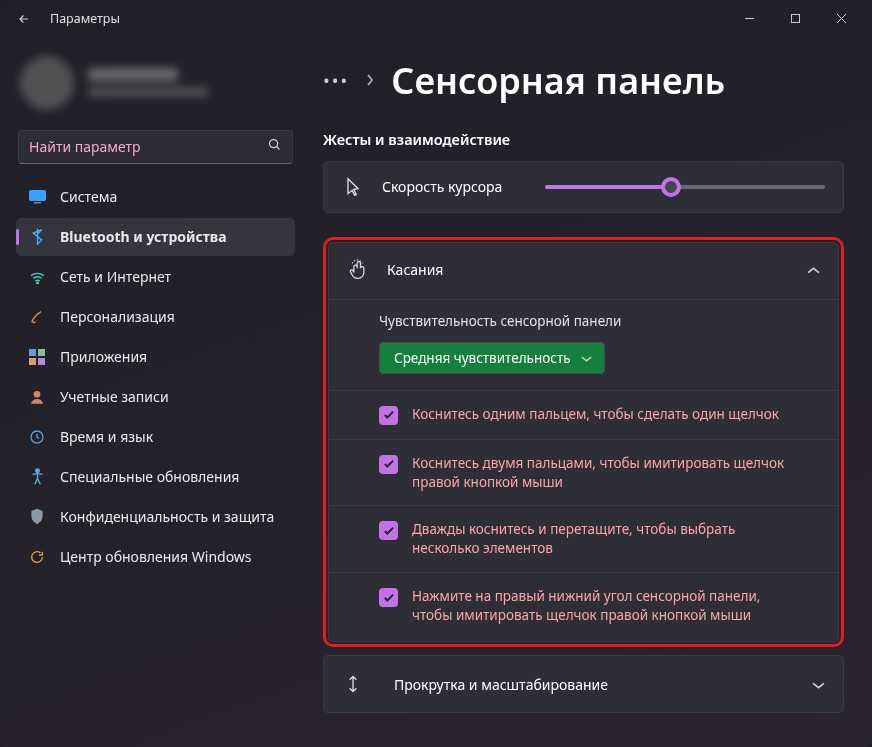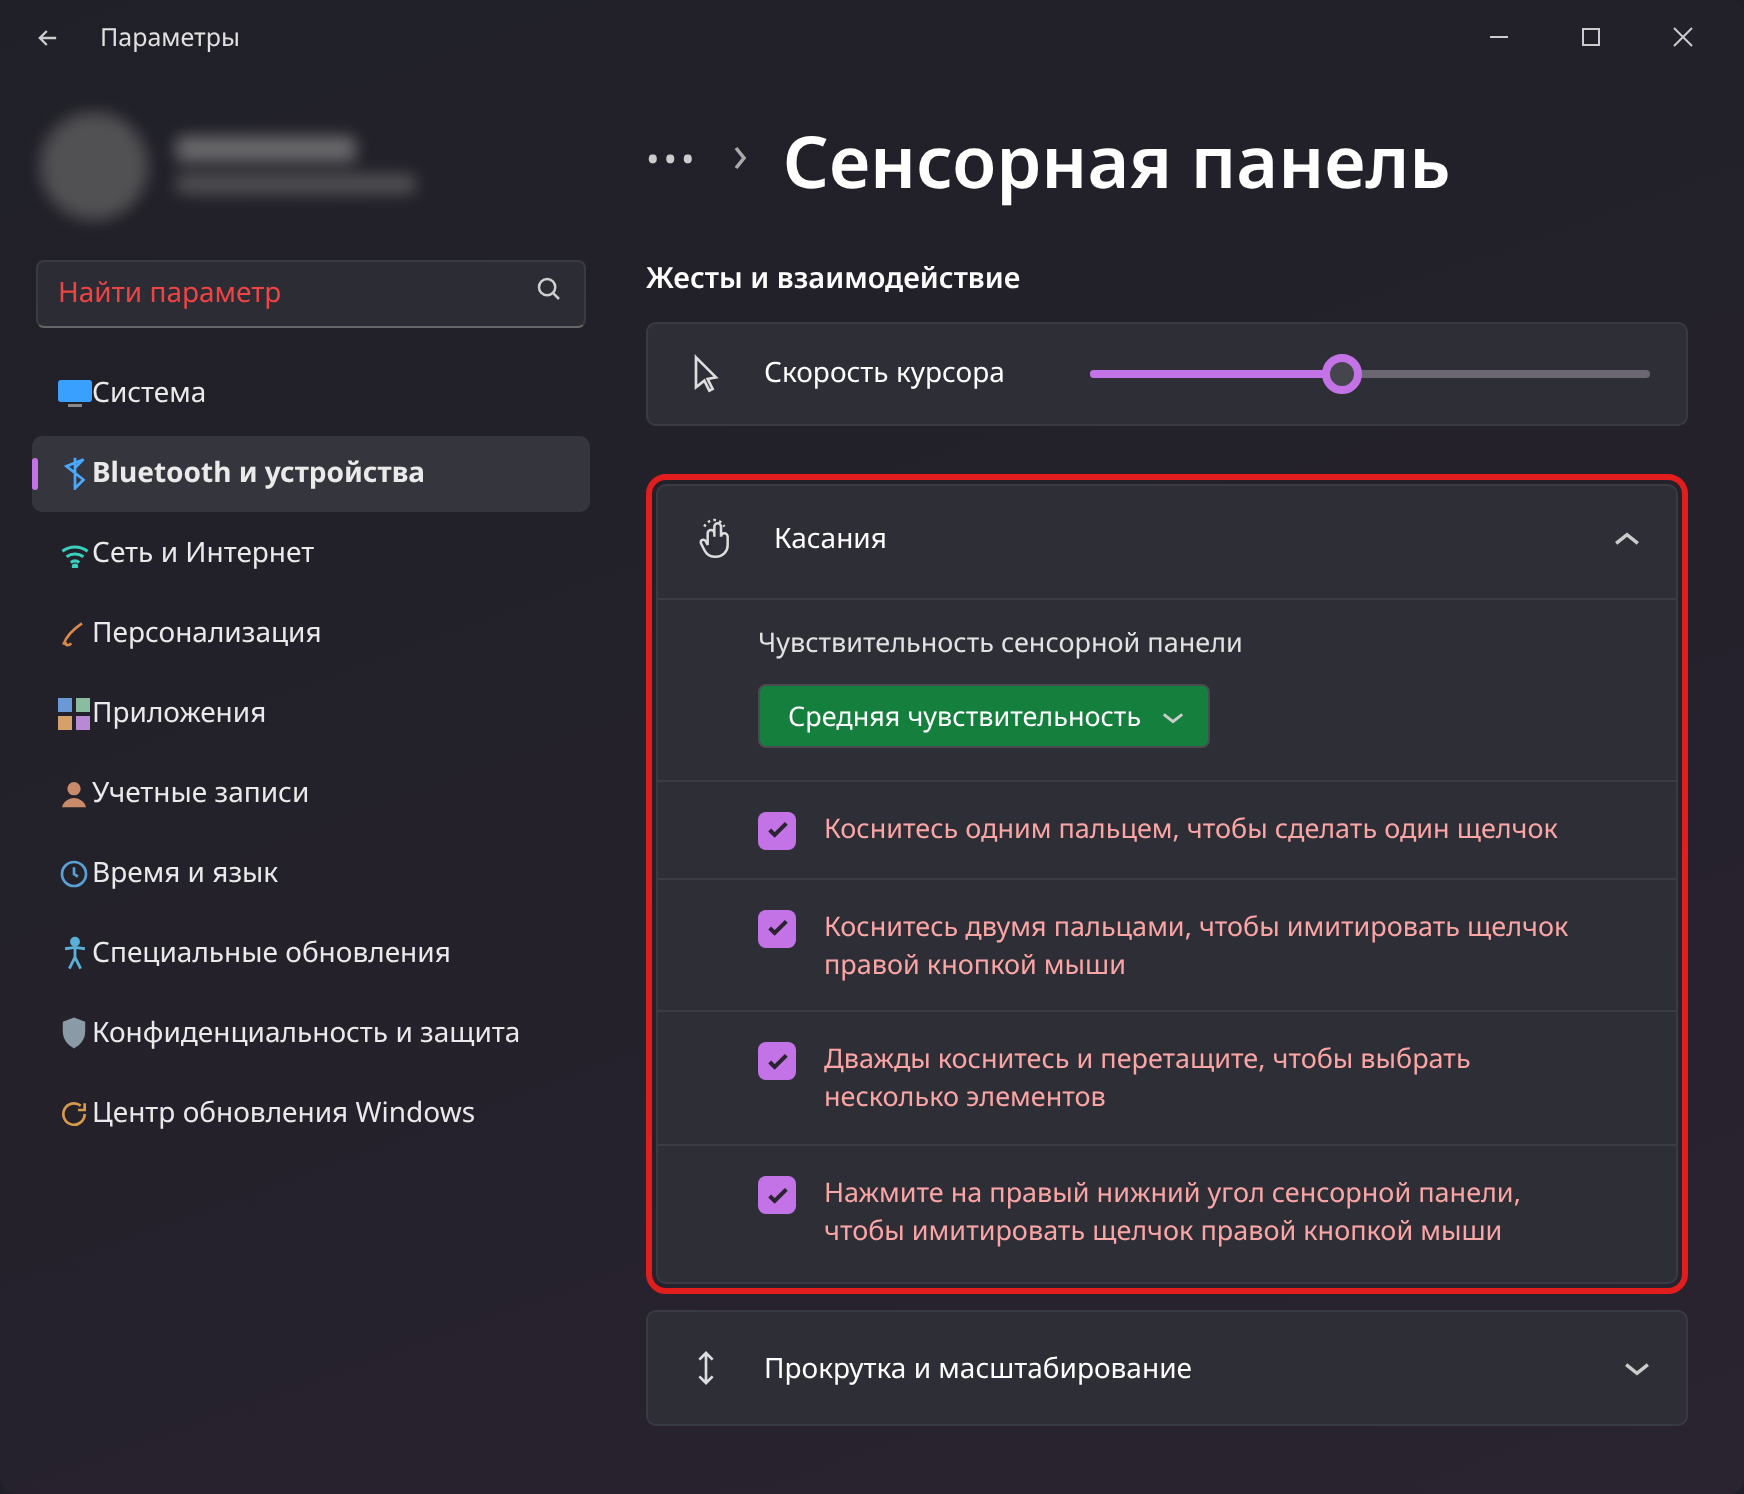--- a/index.html
+++ b/index.html
@@ -62,26 +62,26 @@
     margin: 6px 8px 14px 8px;
     height: 34px;
     background: #2c2c34;
     border: 1px solid #3a3a42;
     border-bottom: 1.5px solid #666;
     border-radius: 4px;
     display: flex; align-items: center;
     padding: 0 10px;
     color: #cfcfcf;
   }
-  .search span.ph { flex: 1; color: #ef4444; font-size: 14px; }
+  .search span.ph { flex: 1; color: #f9a8d4; font-size: 14px; }
   .nav { display: flex; flex-direction: column; gap: 2px; padding: 0 6px; }
   .nav-item {
     height: 38px;
     display: flex; align-items: center;
-    gap: 0;
+    gap: 14px;
     padding: 0 12px;
     border-radius: 5px;
     color: #eaeaea;
     font-size: 14px;
     position: relative;
   }
   .nav-item.active {
     background: #35353d;
     font-weight: bold;
   }
@@ -163,21 +163,21 @@
   .checkbox {
     width: 19px; height: 19px; border-radius: 4px;
     background: #c373e6;
     display:flex; align-items:center; justify-content:center;
     flex-shrink:0;
     margin-top:1px;
   }
   .checkbox svg { stroke:#2a2330; }
   .check-row .txt { font-size: 13.5px; color:#fca5a5; line-height:1.4; max-width: 380px;}
   .scroll-row {
-    display:flex; align-items:center; gap:18px;
+    display:flex; align-items:center; gap:30px;
     padding: 18px 18px;
   }
 </style>
 </head>
 <body>
 
 <div class="window">
   <div class="titlebar">
     <div class="back">
       <svg width="14" height="14" viewBox="0 0 24 24" fill="none" stroke="currentColor" stroke-width="2">

